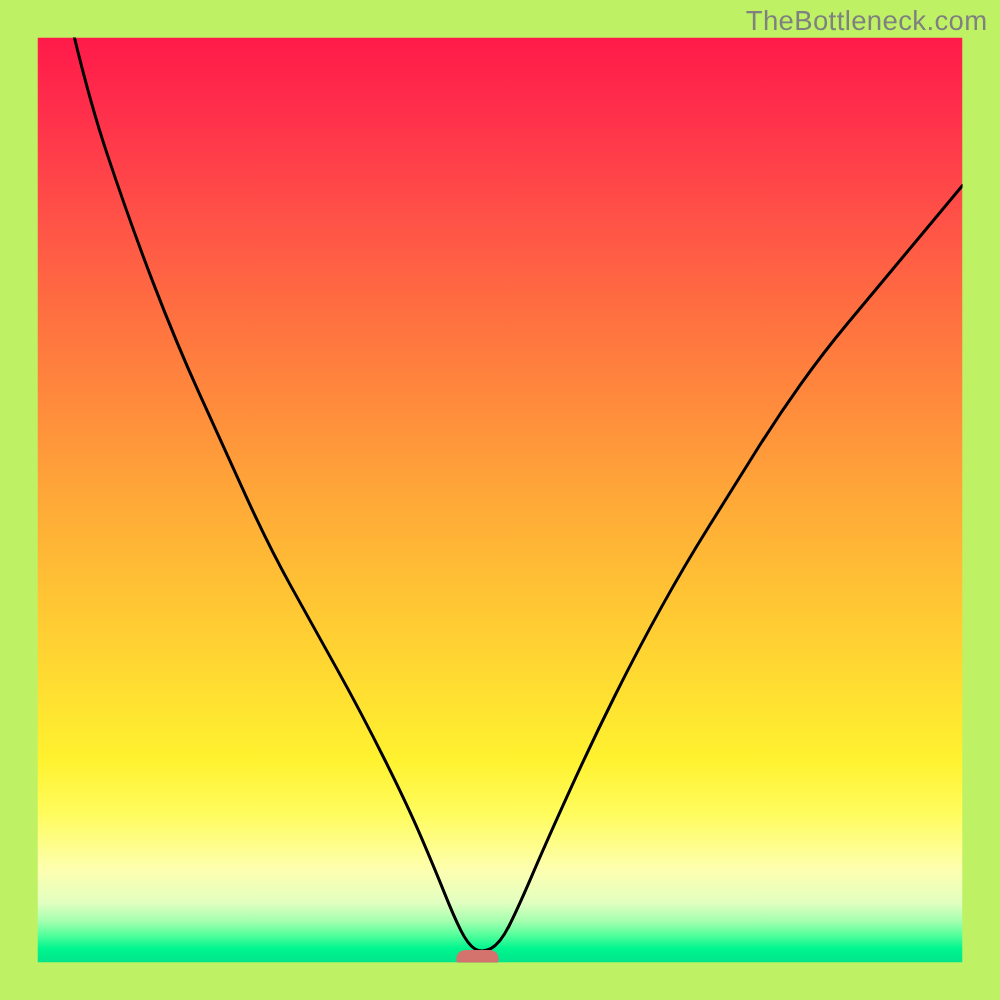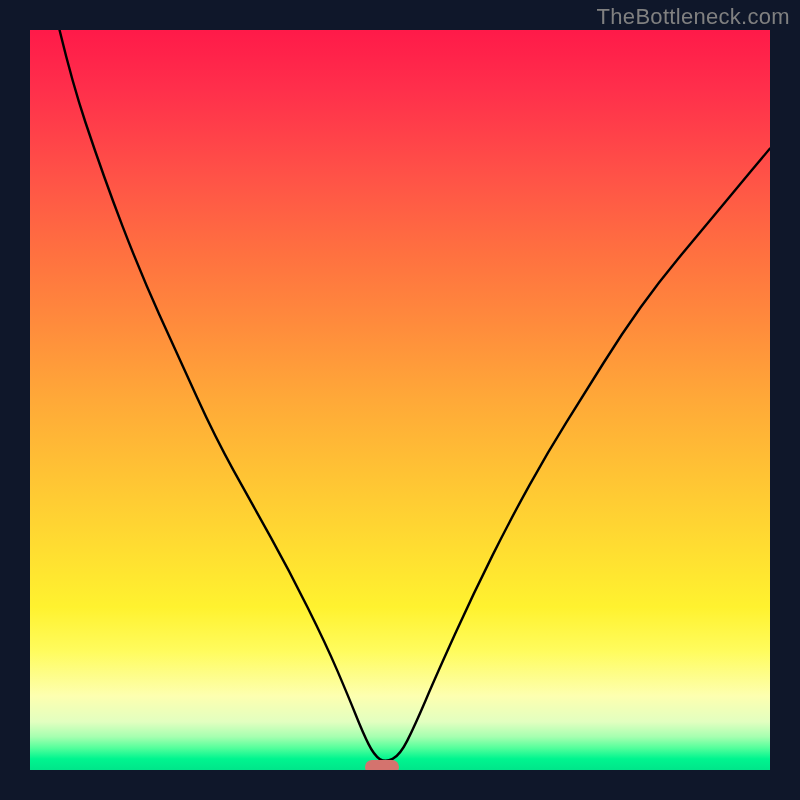--- a/index.html
+++ b/index.html
@@ -8,21 +8,21 @@
     width: 800px;
     height: 800px;
     background: #000;
     overflow: hidden;
     font-family: Arial, Helvetica, sans-serif;
   }
   .frame {
     position: relative;
     width: 800px;
     height: 800px;
-    background: #0f172a;
+    background: #bef264;
     text-decoration: underline;
   }
   .watermark {
     position: absolute;
     top: 4px;
     right: 10px;
     color: #808080;
     font-size: 22px;
     font-weight: 500;
     letter-spacing: 0.3px;

